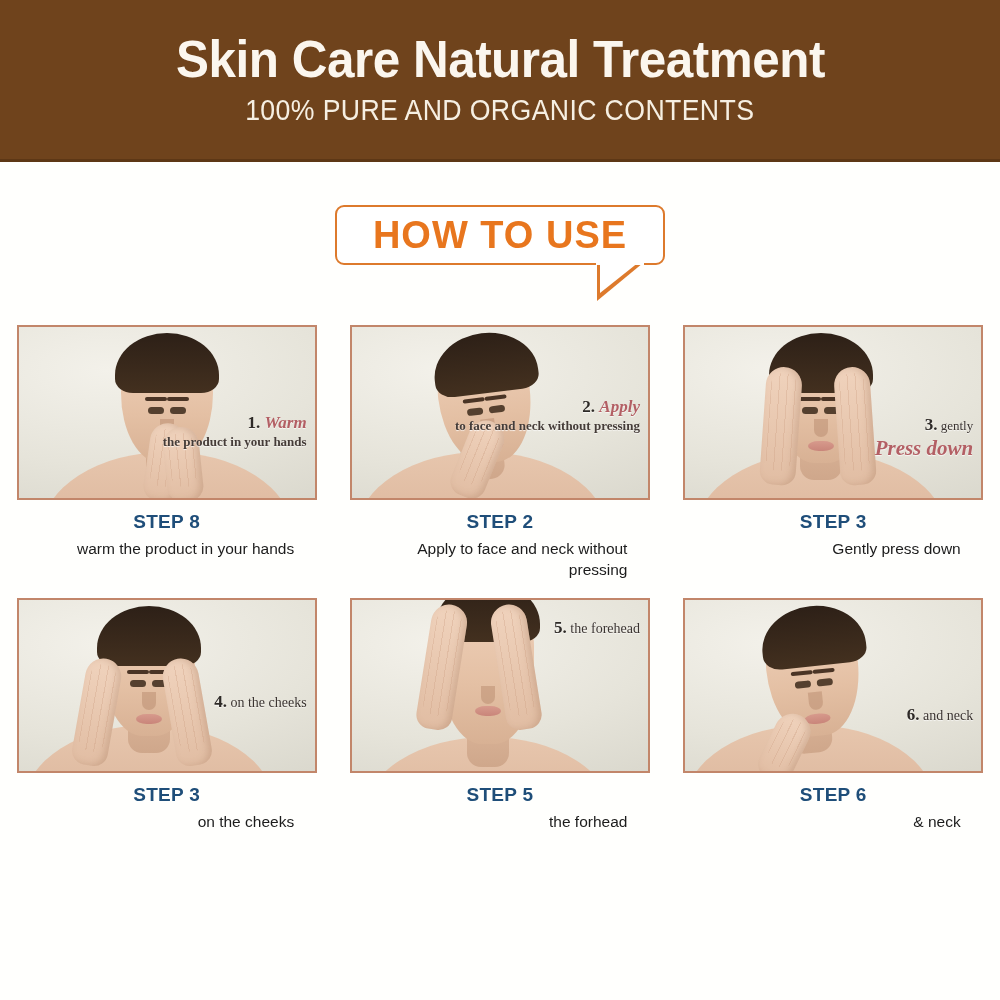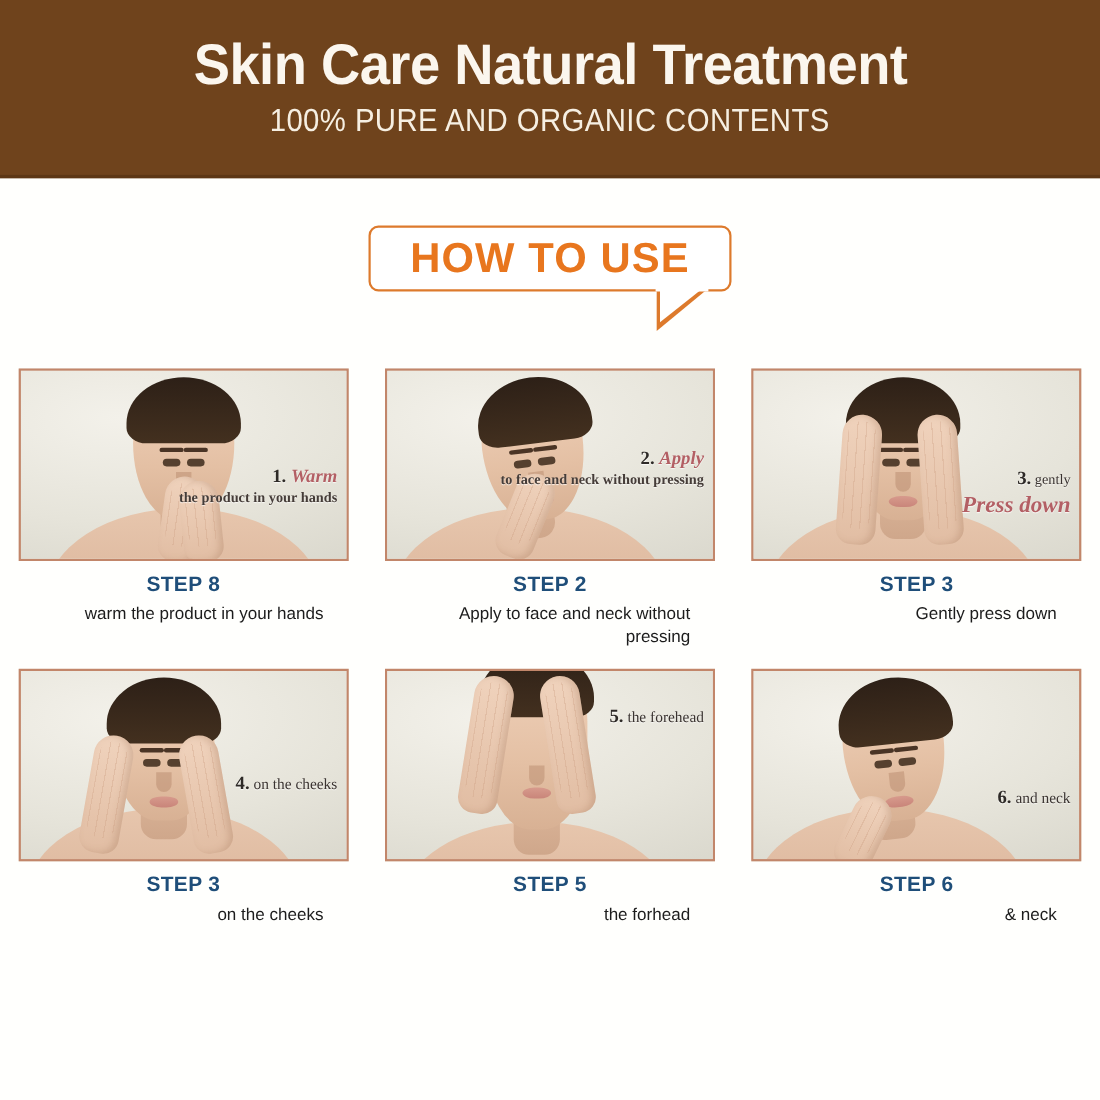--- a/index.html
+++ b/index.html
@@ -56,21 +56,21 @@
     border-right:39px solid transparent;
   }
   .tail-cover {
     position:absolute; left:596px; top:55px; width:48px; height:5px; background:#ffffff;
   }
 
   
   .grid {
     position:absolute; left:0; top:325px; width:1000px;
   }
-  .row { display:flex; justify-content:flex-start;margin-top:10px; }
+  .row { display:flex; justify-content:flex-start; }
   .row.row2 { margin-top:17px; }
   .cell { width:333.3px; display:flex; flex-direction:column; align-items:center; }
 
   .photo {
     position:relative;
     width:300px; height:175px;
     border:2px solid #c2866a;
     overflow:hidden;
     background:#e9e6df;
   }
@@ -307,21 +307,21 @@
             <div class="shoulders" style="left:46%; bottom:-46px;"></div>
             <div class="neck" style="left:46%; bottom:4px;"></div>
             <div class="face" style="left:46%; top:-6px; height:150px;">
               <div class="nose" style="top:92px;"></div>
                 <div class="mouth" style="top:112px;"></div>
             </div>
             <div class="hair" style="left:46%; top:-18px;"></div>
             <div class="hand" style="left:72px; top:4px; height:126px; transform:rotate(9deg);"></div>
             <div class="hand" style="left:146px; top:4px; height:126px; transform:rotate(-9deg);"></div>
           </div>
-          <div class="capt" style="top:31px; font-size:14px;margin-left:16px;">
+          <div class="capt" style="top:18px; font-size:14px;margin-left:16px;">
             <span class="num" style="font-size:17px;">5.</span>
             <span>the forehead</span>
           </div>
         </div>
         <div class="step-label">STEP 5</div>
         <div class="step-desc">the forhead</div>
       </div>
 
       <div class="cell">
         <div class="photo">

